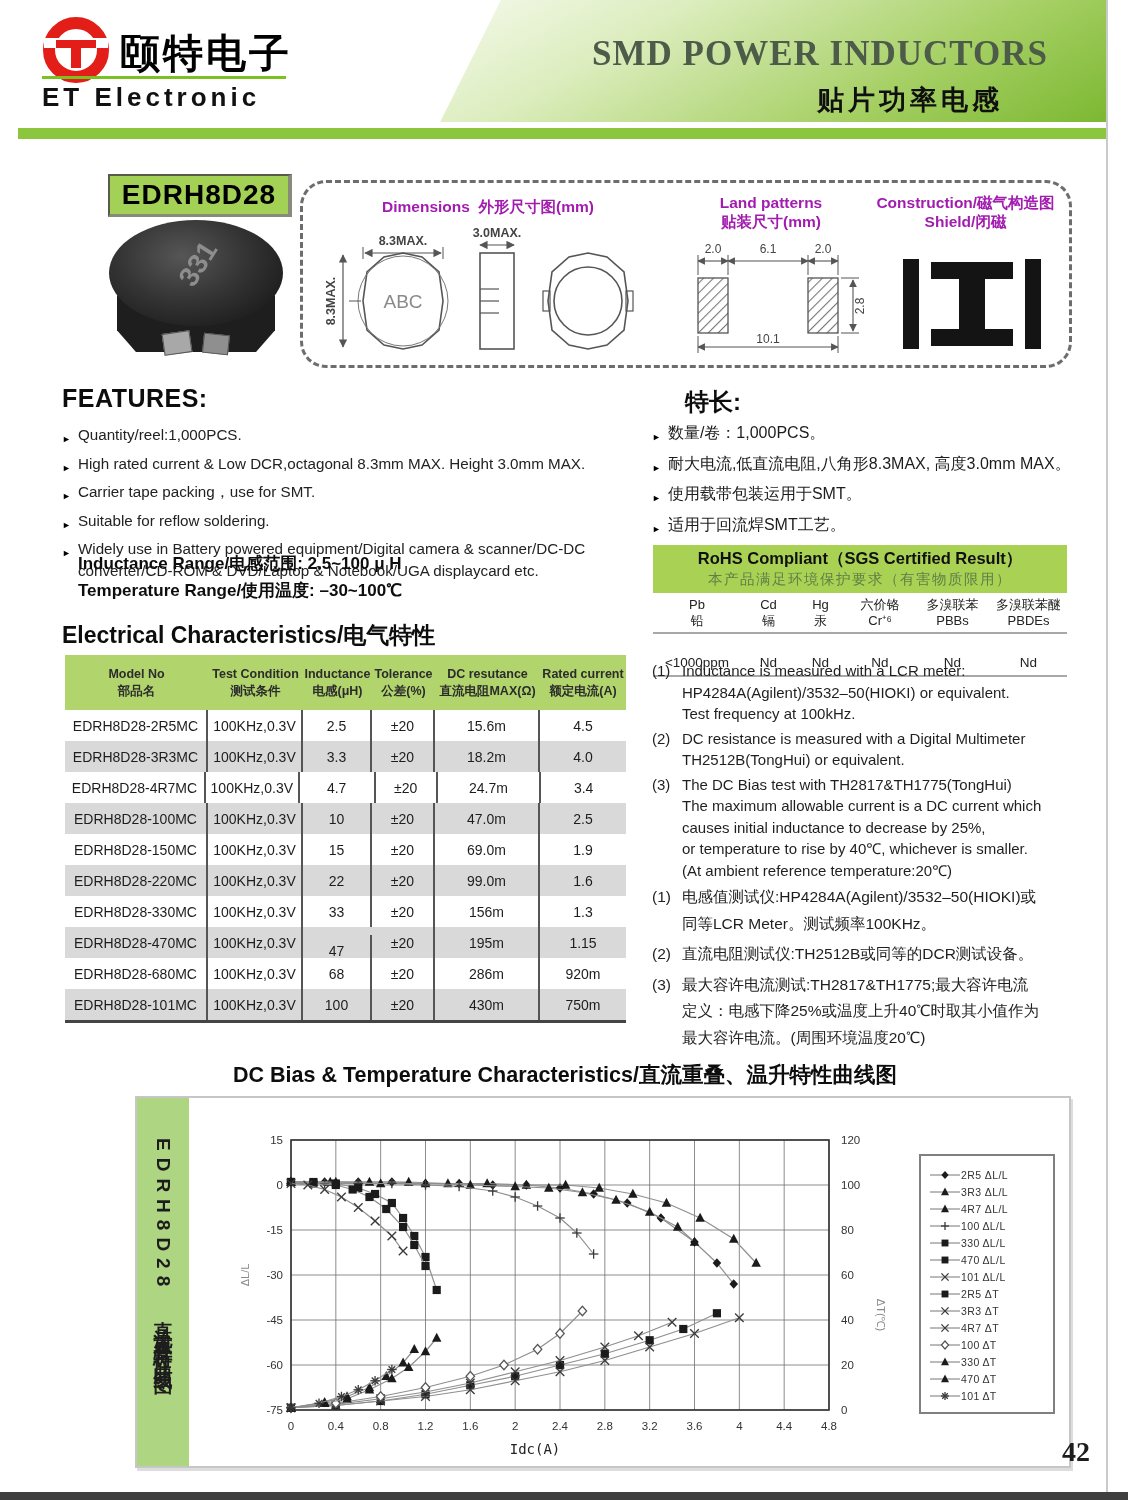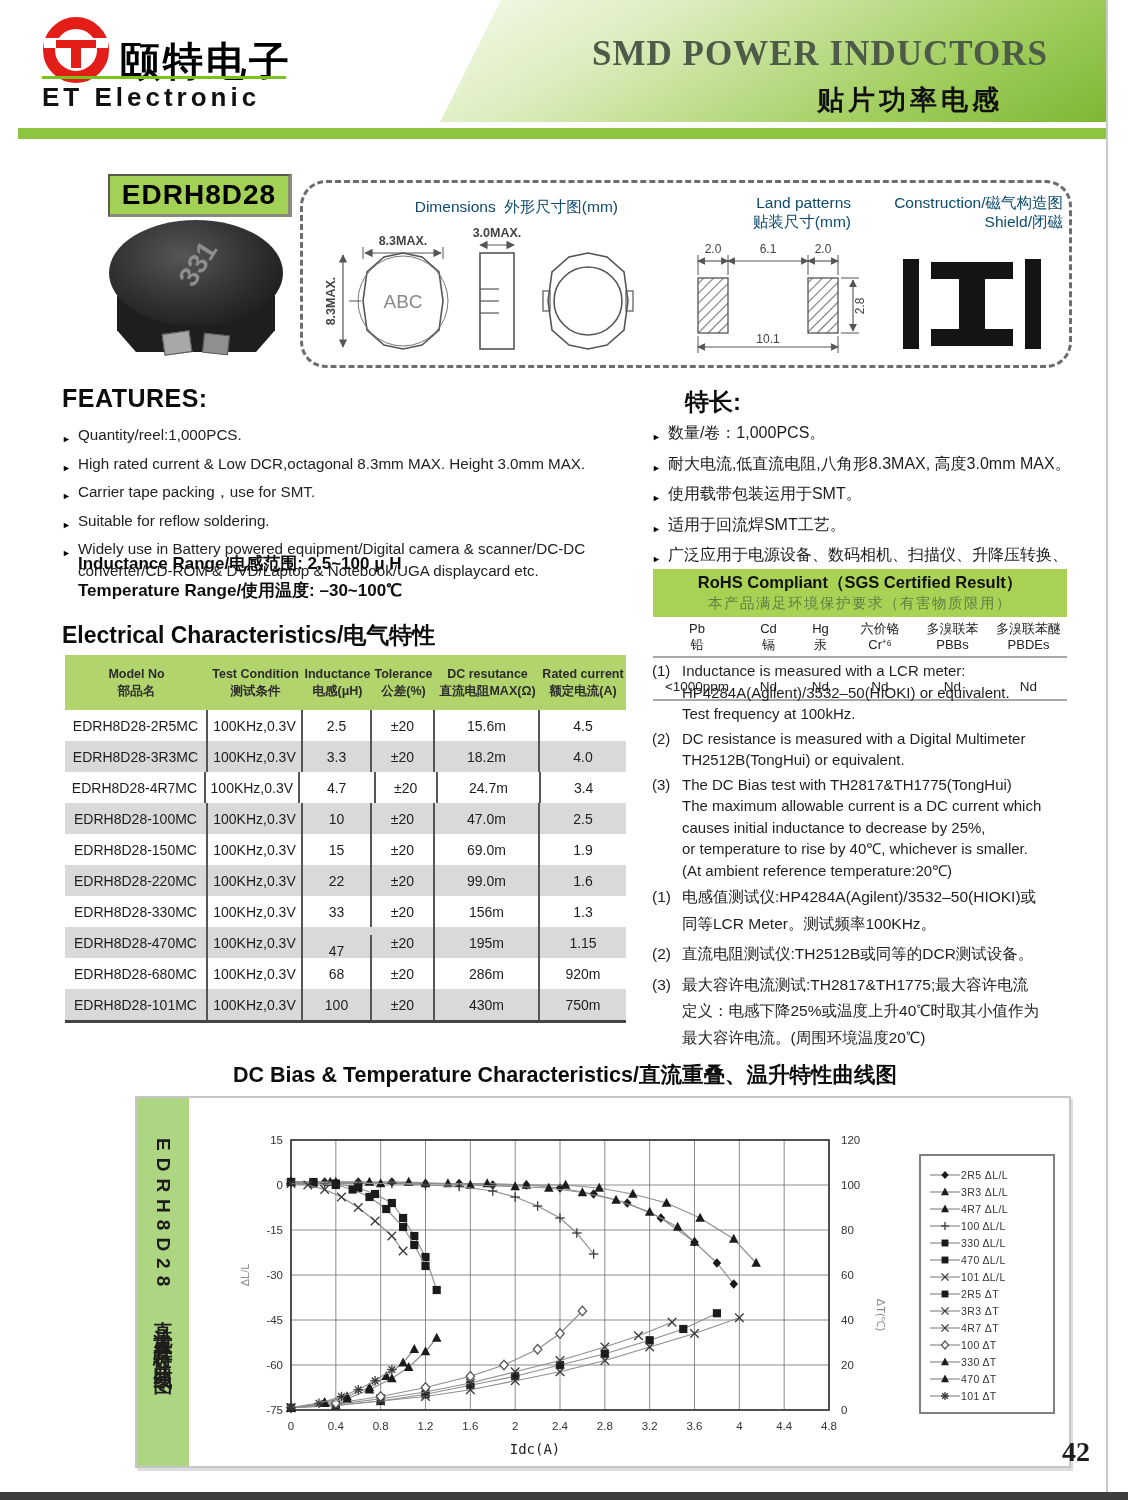--- a/index.html
+++ b/index.html
@@ -7,56 +7,56 @@
         font-family:"Liberation Sans",sans-serif;overflow:hidden;color:#1a1a1a;}
   
   .hdr-green{position:absolute;left:430px;top:0;width:676px;height:122px;
     background:linear-gradient(150deg,#f6faee 0%,#dcedbe 30%,#a5cf63 70%,#7cb832 100%);
     clip-path:polygon(10.5% 0,100% 0,100% 100%,1.5% 100%);}
   .hdr-title-en{position:absolute;left:560px;top:34px;width:520px;text-align:center;
     font-family:"Liberation Serif",serif;font-weight:bold;font-size:35px;color:#4d5b49;letter-spacing:1px;}
   .hdr-title-cn{position:absolute;left:740px;top:82px;width:340px;text-align:center;
     font-weight:bold;font-size:27px;color:#101010;letter-spacing:4px;}
   .logo{position:absolute;left:40px;top:16px;width:380px;height:104px;}
-  .logo-cn{position:absolute;left:80px;top:10px;font-size:40px;font-weight:bold;color:#000;letter-spacing:3px;margin-top:8px;}
+  .logo-cn{position:absolute;left:80px;top:10px;font-size:40px;font-weight:bold;color:#000;letter-spacing:3px;}
   .logo-line{position:absolute;left:2px;top:60px;width:244px;height:3px;background:#7ac122;}
   .logo-en{position:absolute;left:2px;top:66px;font-size:26px;font-weight:bold;color:#111;letter-spacing:4px;}
   .logo-emblem{position:absolute;left:2px;top:0px;}
   .green-strip{position:absolute;left:18px;top:128px;width:1088px;height:11px;background:#8cc63f;}
   
   .badge{position:absolute;left:108px;top:174px;width:178px;height:38px;background:#a3d155;
     border:2px solid #5a5a4a;border-right:4px solid #8a8a7a;border-bottom:3px solid #8a8a7a;
     display:flex;align-items:center;justify-content:center;font-size:28px;font-weight:bold;letter-spacing:1px;color:#000;}
   .photo{position:absolute;left:103px;top:220px;width:190px;height:140px;}
   .photo .base{position:absolute;left:14px;top:54px;width:158px;height:78px;background:#1e1e1e;
     clip-path:polygon(10% 0,90% 0,100% 28%,100% 72%,88% 100%,12% 100%,0 72%,0 28%);}
   .photo .tab1{position:absolute;left:60px;top:112px;width:26px;height:20px;background:#a8a8a8;border:1px solid #555;transform:rotate(-8deg);}
   .photo .tab2{position:absolute;left:100px;top:114px;width:24px;height:18px;background:#8f8f8f;border:1px solid #555;transform:rotate(6deg);}
   .photo .top{position:absolute;left:6px;top:0;width:174px;height:106px;border-radius:50%;
     background:radial-gradient(ellipse at 42% 34%,#565656 0%,#343434 45%,#1c1c1c 82%);}
   .photo .mark{position:absolute;left:72px;top:28px;color:#8d8d8d;font-size:28px;font-weight:bold;transform:rotate(-58deg);}
   .diag-box{position:absolute;left:300px;top:180px;width:766px;height:182px;
     border:3px dashed #6d6d6d;border-radius:26px;}
-  .diag-title{position:absolute;font-weight:normal;font-size:15.5px;color:#0c4a6e;text-align:right;line-height:19px;}
+  .diag-title{position:absolute;font-weight:bold;font-size:15.5px;color:#a21caf;text-align:center;line-height:19px;}
   .dt-dim{left:55px;top:14px;width:260px;}
   .dt-land{left:388px;top:10px;width:160px;}
   .dt-con{left:565px;top:10px;width:195px;}
   
   .sec-h{position:absolute;font-weight:bold;color:#0d0d0d;}
   .features-h{left:62px;top:384px;font-size:25px;letter-spacing:0.5px;}
   .features-list{position:absolute;left:62px;top:424px;width:575px;}
   .feat-item{display:flex;gap:7px;font-size:15.2px;line-height:21.5px;color:#222;margin-bottom:2px;}
   .blt{font-size:9px;padding-top:5px;color:#000;flex:none;}
   .ranges{position:absolute;left:78px;top:550px;width:560px;}
   .range-line{font-weight:bold;font-size:17px;line-height:27px;color:#0d0d0d;}
   .cn-h{left:685px;top:386px;font-size:24px;}
   .cn-list{position:absolute;left:652px;top:420px;width:428px;}
   .cn-item{display:flex;gap:7px;font-size:16px;line-height:25.5px;color:#1c1c1c;}
   
-  .rohs{position:absolute;left:653px;top:569px;width:414px;}
+  .rohs{position:absolute;left:653px;top:545px;width:414px;}
   .rohs-head{background:#a9d254;padding:3px 0 4px;text-align:center;}
   .rohs-t1{font-weight:bold;font-size:16.5px;color:#101010;}
   .rohs-t2{font-size:14.5px;color:#5f7f46;letter-spacing:1.5px;}
   .rohs-row{display:flex;}
   .rohs-cell{text-align:center;font-size:13px;line-height:16px;color:#222;}
   .rohs-hrow .rohs-cell{padding:4px 0 3px;border-bottom:2px solid #a8a8a8;}
   .rohs-vrow .rohs-cell{padding:21px 0 4px;border-bottom:2px solid #a8a8a8;font-size:13.5px;}
   
   .elec-h{left:62px;top:620px;font-size:23px;}
   .etable{position:absolute;left:65px;top:655px;width:561px;}

